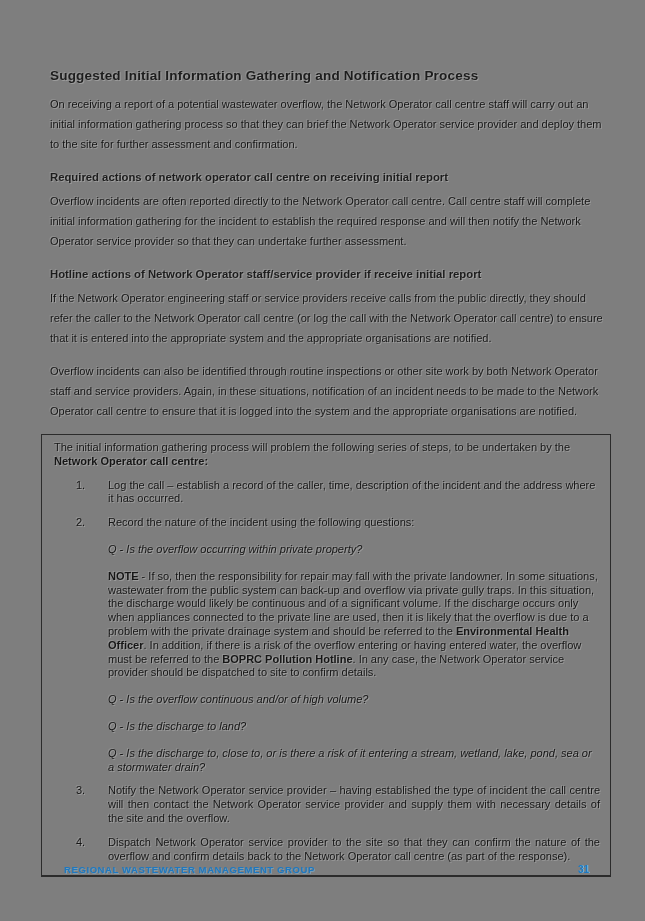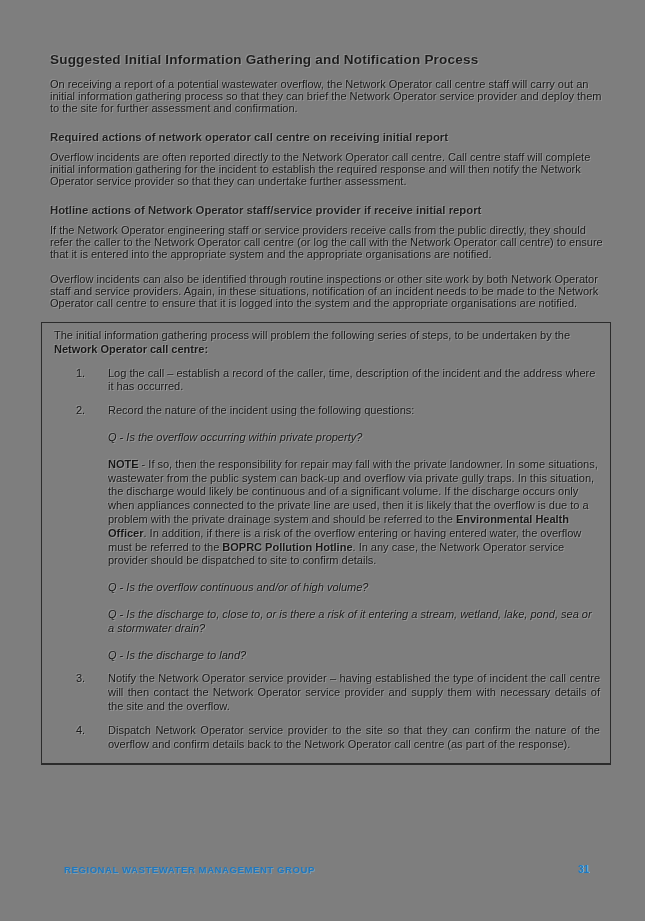--- a/index.html
+++ b/index.html
@@ -4,25 +4,25 @@
 <style>
   html,body{margin:0;padding:0;background:#6f6f6f;}
   .page{
     position:relative;
     width:645px;height:921px;
     background:#7e7e7e;
     font-family:"Liberation Sans","DejaVu Sans",sans-serif;
     color:#161616;
     overflow:hidden;
   }
-  .content{position:absolute;left:50px;right:34px;top:0;}
+  .content{position:absolute;left:50px;right:34px;top:16px;}
   .halo{text-shadow:1px 1px 0 rgba(235,235,235,0.28), -1px -1px 0 rgba(235,235,235,0.18);}
   h1{margin:52px 0 0;font-size:13.5px;line-height:16px;font-weight:bold;color:#1d1d1d;letter-spacing:0.2px;}
   h2{margin:16px 0 0;font-size:11.3px;line-height:14px;font-weight:bold;color:#1d1d1d;}
-  p{margin:0;font-size:11px;line-height:12px;}
+  p{margin:0;font-size:11px;line-height:20px;}
   .mt8{margin-top:7px;}
   .mt10{margin-top:10px;}
   .mt13{margin-top:13px;}
   .steps-box{
     margin:13px 0 0 -9px;
     border:1px solid #2b2b2b;
     border-bottom-width:2px;
     padding:6px 10px 12px 12px;
   }
   .box-intro{font-size:11px;line-height:13.8px;}
@@ -75,22 +75,22 @@
         </div>
       </div>
 
       <div class="step">
         <span class="num">2.</span>
         <div class="step-body">
           <p>Record the nature of the incident using the following questions:</p>
           <p class="q">Q - Is the overflow occurring within private property?</p>
           <p class="note"><b>NOTE</b><span> - If so, then the responsibility for repair may fall with the private landowner. In some situations, wastewater from the public system can back-up and overflow via private gully traps. In this situation, the discharge would likely be continuous and of a significant volume. If the discharge occurs only when appliances connected to the private line are used, then it is likely that the overflow is due to a problem with the private drainage system and should be referred to the </span><b>Environmental Health Officer</b><span>. In addition, if there is a risk of the overflow entering or having entered water, the overflow must be referred to the </span><b>BOPRC Pollution Hotline</b><span>. In any case, the Network Operator service provider should be dispatched to site to confirm details.</span></p>
           <p class="q">Q - Is the overflow continuous and/or of high volume?</p>
+          <p class="q">Q - Is the discharge to land?</p>
           <p class="q">Q - Is the discharge to, close to, or is there a risk of it entering a stream, wetland, lake, pond, sea or a stormwater drain?</p>
-          <p class="q">Q - Is the discharge to land?</p>
         </div>
       </div>
 
       <div class="step">
         <span class="num">3.</span>
         <div class="step-body">
           <p class="justify">Notify the Network Operator service provider – having established the type of incident the call centre will then contact the Network Operator service provider and supply them with necessary details of the site and the overflow.</p>
         </div>
       </div>
 

